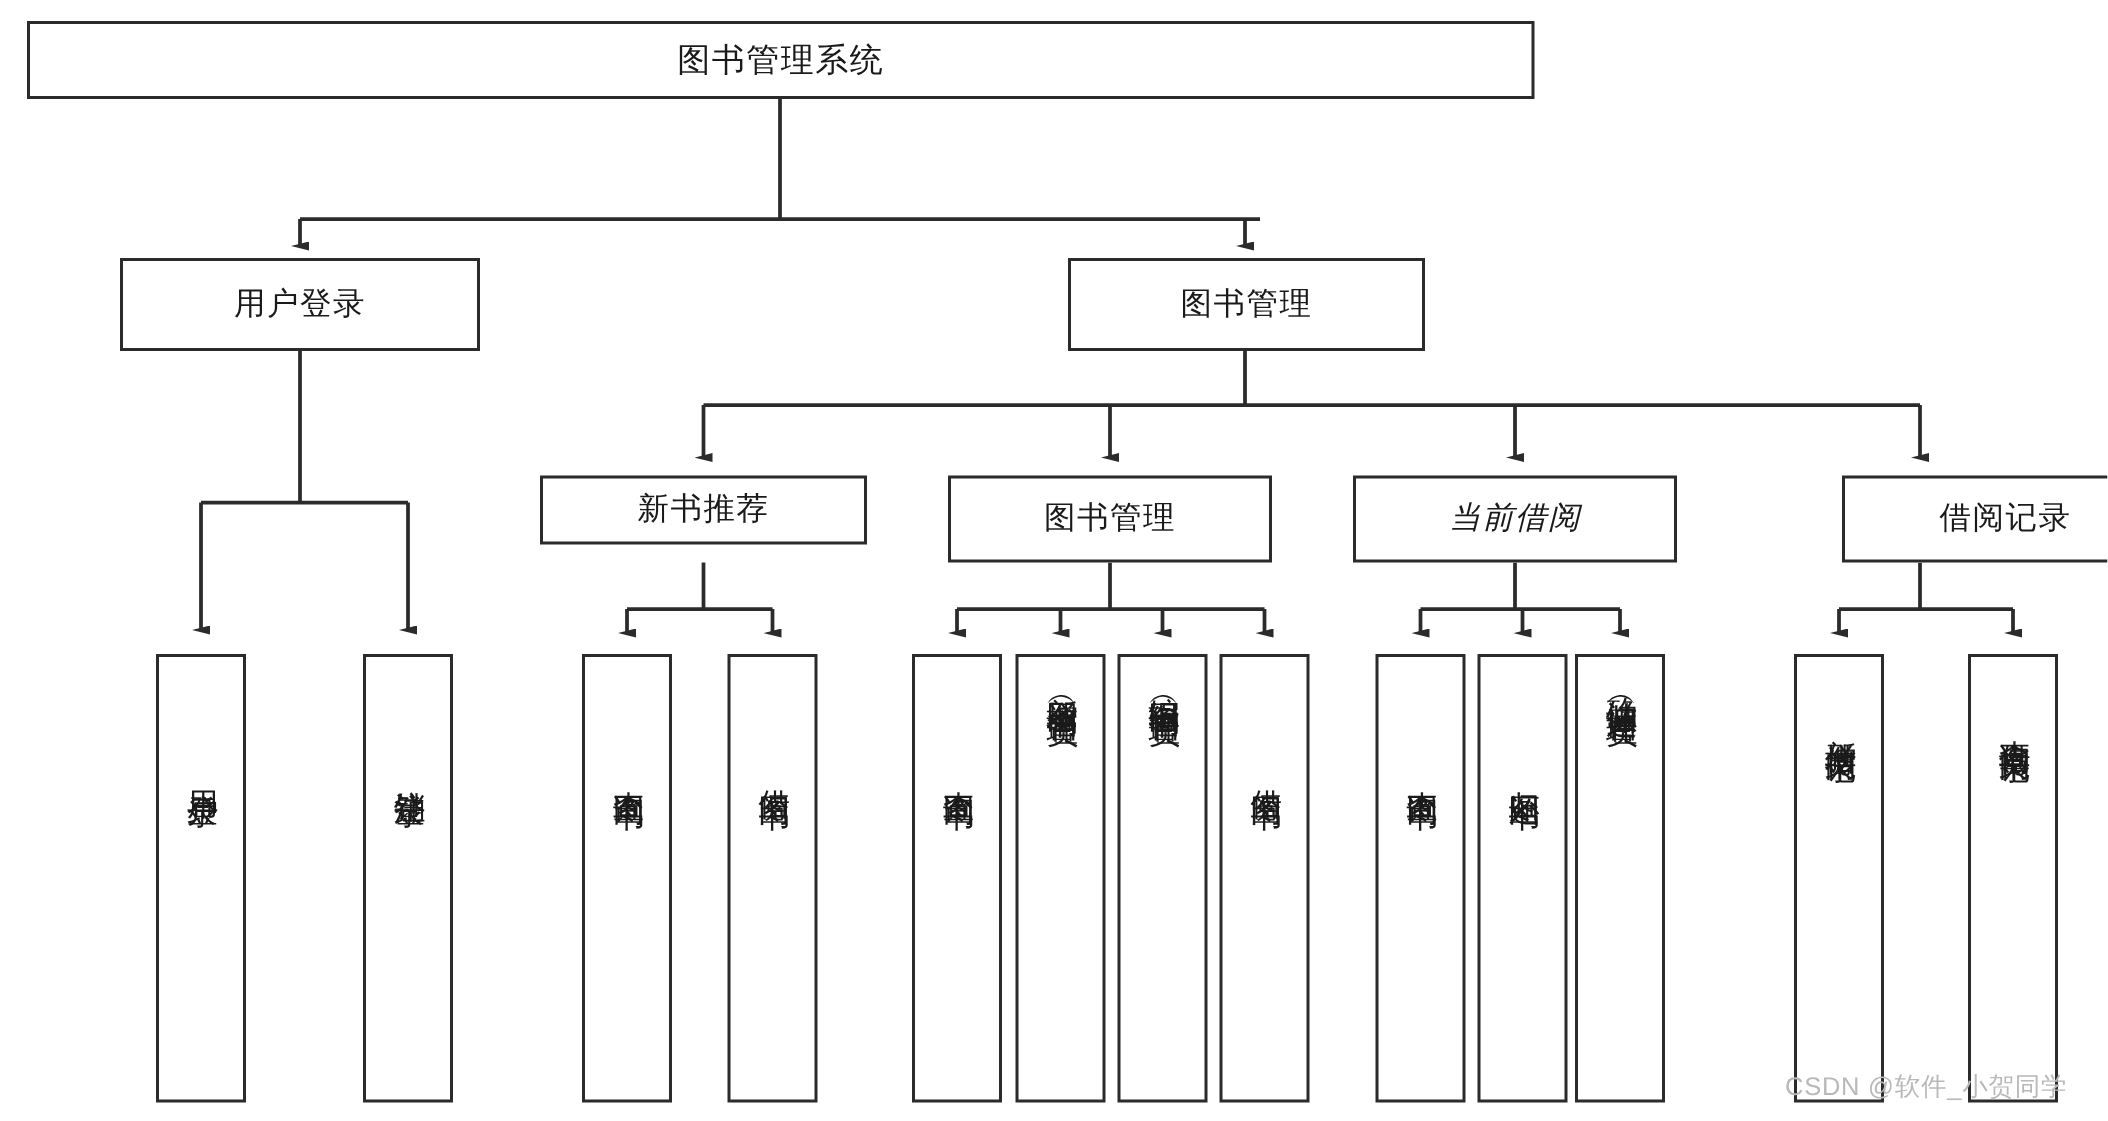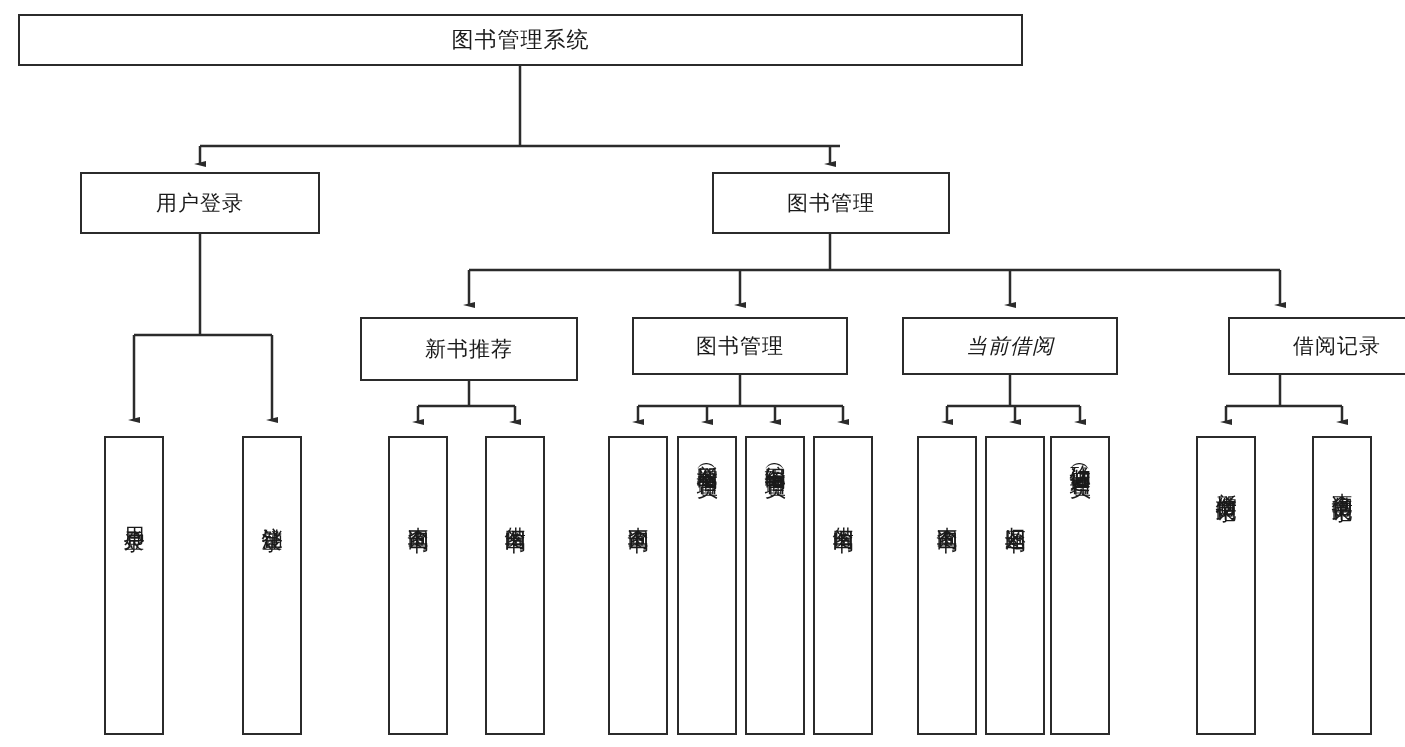--- a/index.html
+++ b/index.html
@@ -126,21 +126,21 @@
     <span>图书管理系统</span>
   </div>
 
   <div class="node h" style="left:80px; top:172px; width:240px; height:62px;">
     <span>用户登录</span>
   </div>
   <div class="node h" style="left:712px; top:172px; width:238px; height:62px;">
     <span>图书管理</span>
   </div>
 
-  <div class="node h" style="left:360px; top:317px; width:218px; height:64px;">
+  <div class="node h" style="left:360px; top:317px; width:218px; height:46px;">
     <span>新书推荐</span>
   </div>
   <div class="node h" style="left:632px; top:317px; width:216px; height:58px;">
     <span>图书管理</span>
   </div>
   <div class="node h" style="left:902px; top:317px; width:216px; height:58px;font-style:italic;">
     <span>当前借阅</span>
   </div>
   <div class="node h" style="left:1228px; top:317px; width:218px; height:58px;">
     <span>借阅记录</span>
@@ -183,14 +183,15 @@
     <span class="vtext">确认归还（管理员）</span>
   </div>
 
   <div class="node v" style="left:1196px; top:436px; width:60px; height:299px; padding-top:38px;">
     <span class="vtext">新增借阅记录</span>
   </div>
   <div class="node v" style="left:1312px; top:436px; width:60px; height:299px; padding-top:38px;">
     <span class="vtext">查询借阅记录</span>
   </div>
 
+  <div class="watermark" style="left:1190px; top:713px;">CSDN @软件_小贺同学</div>
 
 </div>
 
 </body></html>

